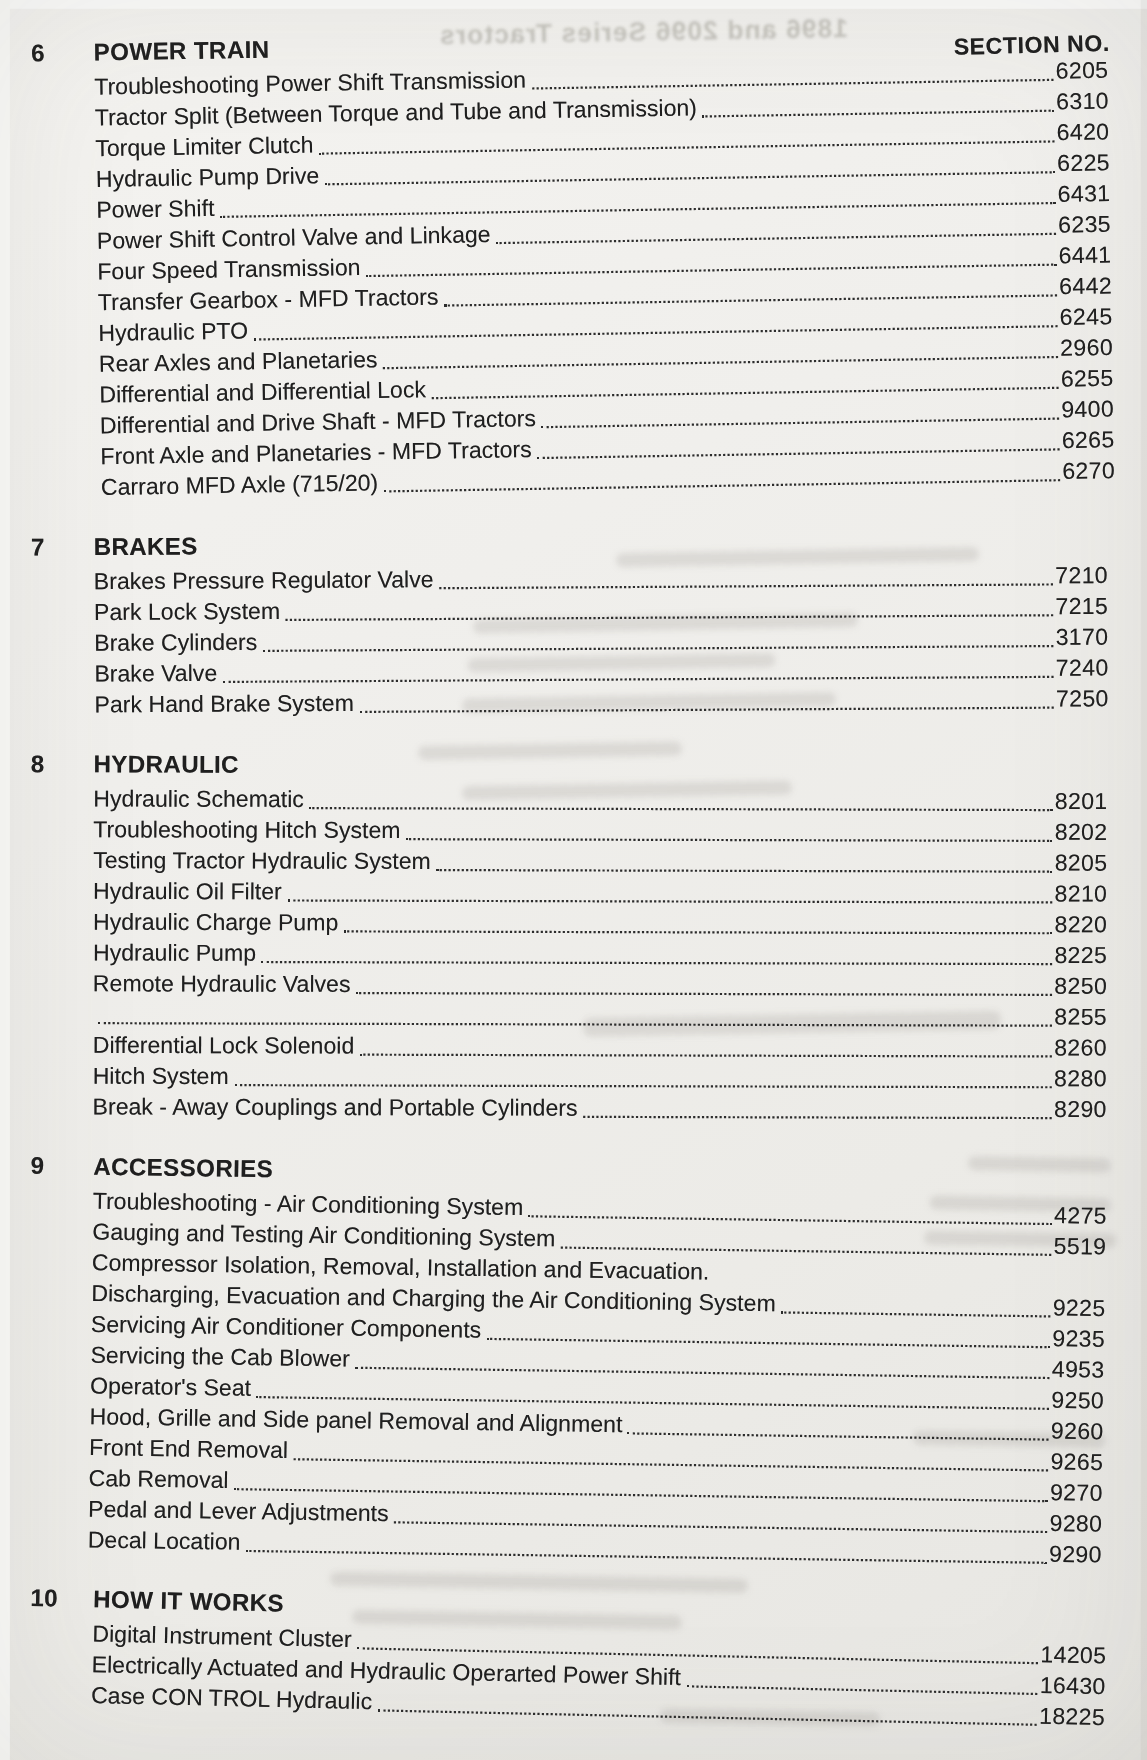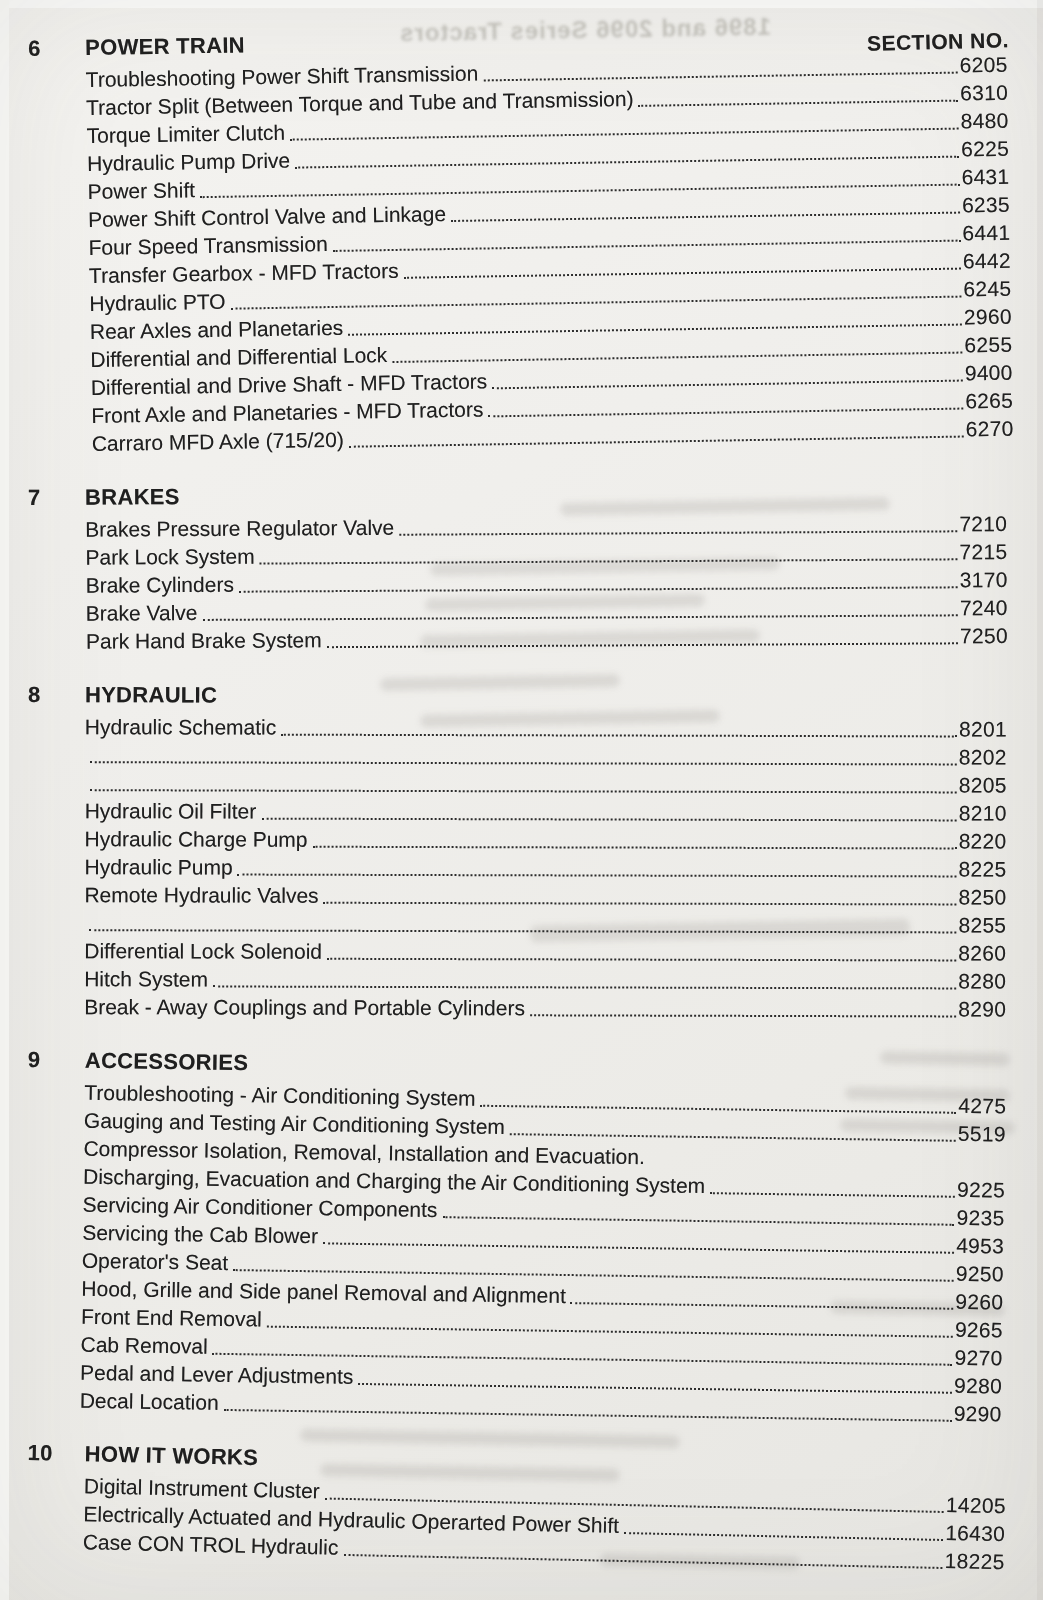--- a/index.html
+++ b/index.html
@@ -83,21 +83,21 @@
 
   <div class="row">
     <span class="label">Tractor Split (Between Torque and Tube and Transmission)</span>
     <span class="dots"></span>
     <span class="no">6310</span>
   </div>
 
   <div class="row">
     <span class="label">Torque Limiter Clutch</span>
     <span class="dots"></span>
-    <span class="no">8480</span>
+    <span class="no">6420</span>
   </div>
 
   <div class="row">
     <span class="label">Hydraulic Pump Drive</span>
     <span class="dots"></span>
     <span class="no">6225</span>
   </div>
 
   <div class="row">
     <span class="label">Power Shift</span>
@@ -205,25 +205,27 @@
       <span class="sec-title">HYDRAULIC</span>
     </div>
     <div class="rows">
   <div class="row">
     <span class="label">Hydraulic Schematic</span>
     <span class="dots"></span>
     <span class="no">8201</span>
   </div>
 
   <div class="row">
+    <span class="label">Troubleshooting Hitch System</span>
     <span class="dots"></span>
     <span class="no">8202</span>
   </div>
 
   <div class="row">
+    <span class="label">Testing Tractor Hydraulic System</span>
     <span class="dots"></span>
     <span class="no">8205</span>
   </div>
 
   <div class="row">
     <span class="label">Hydraulic Oil Filter</span>
     <span class="dots"></span>
     <span class="no">8210</span>
   </div>
 

